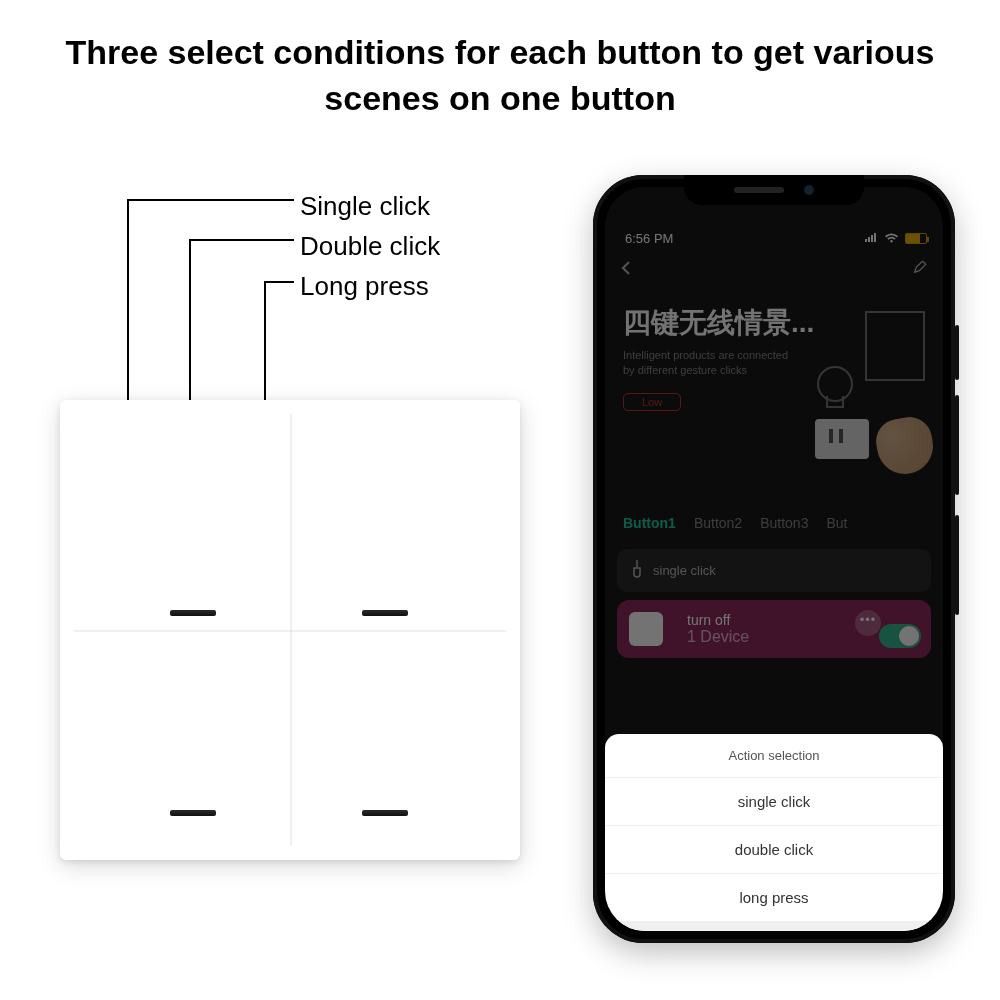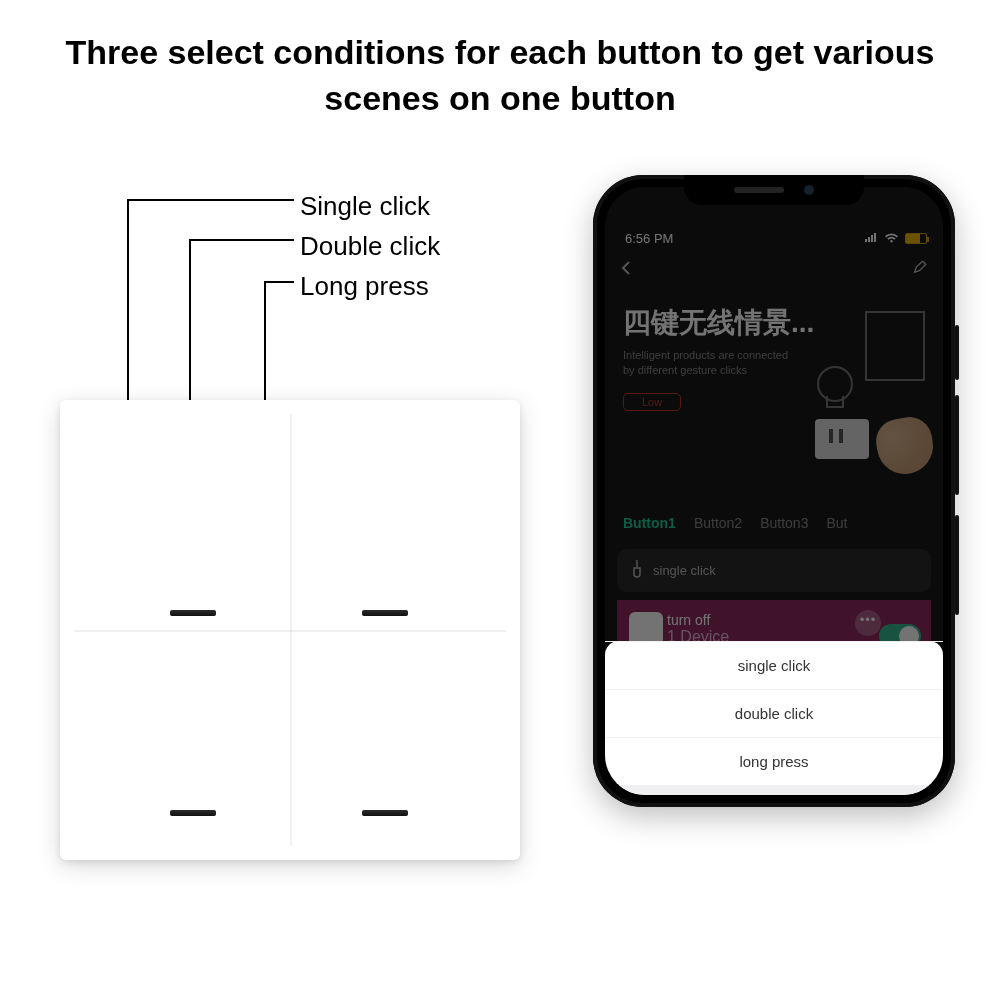--- a/index.html
+++ b/index.html
@@ -70,21 +70,21 @@
   .d2 { left: 302px; top: 210px; }
   .d3 { left: 110px; top: 410px; }
   .d4 { left: 302px; top: 410px; }
 
   
   .phone {
     position: absolute;
     left: 593px;
     top: 175px;
     width: 362px;
-    height: 632px;
+    height: 768px;
     background: #000;
     border-radius: 50px;
     box-shadow: inset 0 0 0 4px #111, 0 10px 30px rgba(0,0,0,0.25);
   }
   .sidebtn {
     position: absolute;
     background:#111; border-radius:3px;
   }
   .sb1 { right:-4px; top:150px; width:4px; height:55px; }
   .sb2 { right:-4px; top:220px; width:4px; height:100px; }
@@ -187,23 +187,23 @@
     margin: 8px 12px;
     background: #2a2a2a;
     border-radius: 10px;
     padding: 10px 12px;
     display:flex; align-items:center; gap:8px;
     color:#bbb;
   }
   .scene {
     margin: 6px 12px;
     background: #8e2a5e;
-    border-radius: 0;
+    border-radius: 12px;
     padding: 12px;
-    display:flex; align-items:center; gap:4px;
+    display:flex; align-items:center; gap:24px;
     color:#f6d9e8;
     position:relative;
   }
   .scene .thumb {
     width:34px; height:34px; background:#fff; border-radius:6px;
   }
   .scene .meta .t1 { font-size:14px; color:#fff; }
   .scene .meta .t2 { font-size:16px; opacity:0.8; }
   .scene .more {
     position:absolute; right:50px; top:10px;
@@ -344,20 +344,21 @@
         <div class="meta">
           <div class="t1">turn off</div>
           <div class="t2">1 Device</div>
         </div>
         <div class="more">•••</div>
         <div class="toggle"></div>
       </div>
     </div>
 
     <div class="sheet">
+      <div class="hd">Action selection</div>
       <div class="opt">single click</div>
       <div class="opt">double click</div>
       <div class="opt">long press</div>
       <div class="gap"></div>
     </div>
 
   </div>
 </div>
 
 </body></html>

